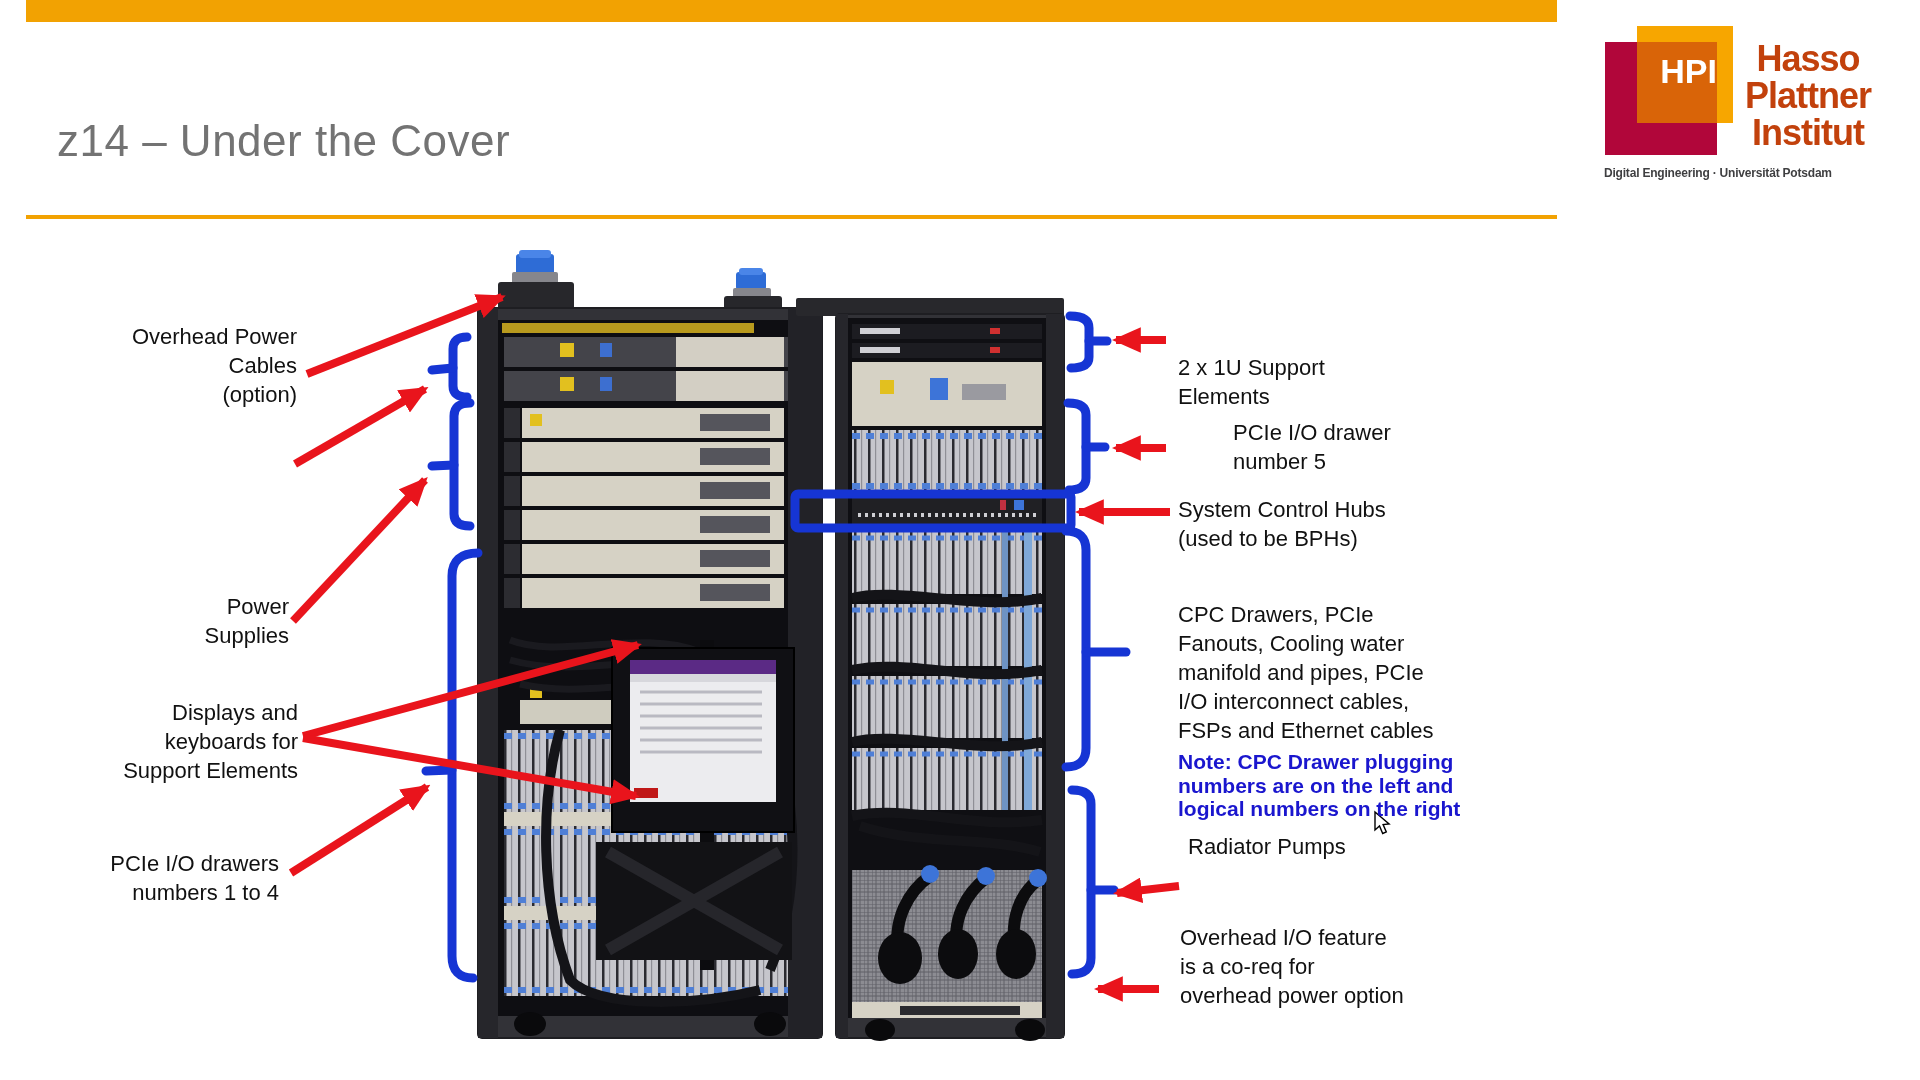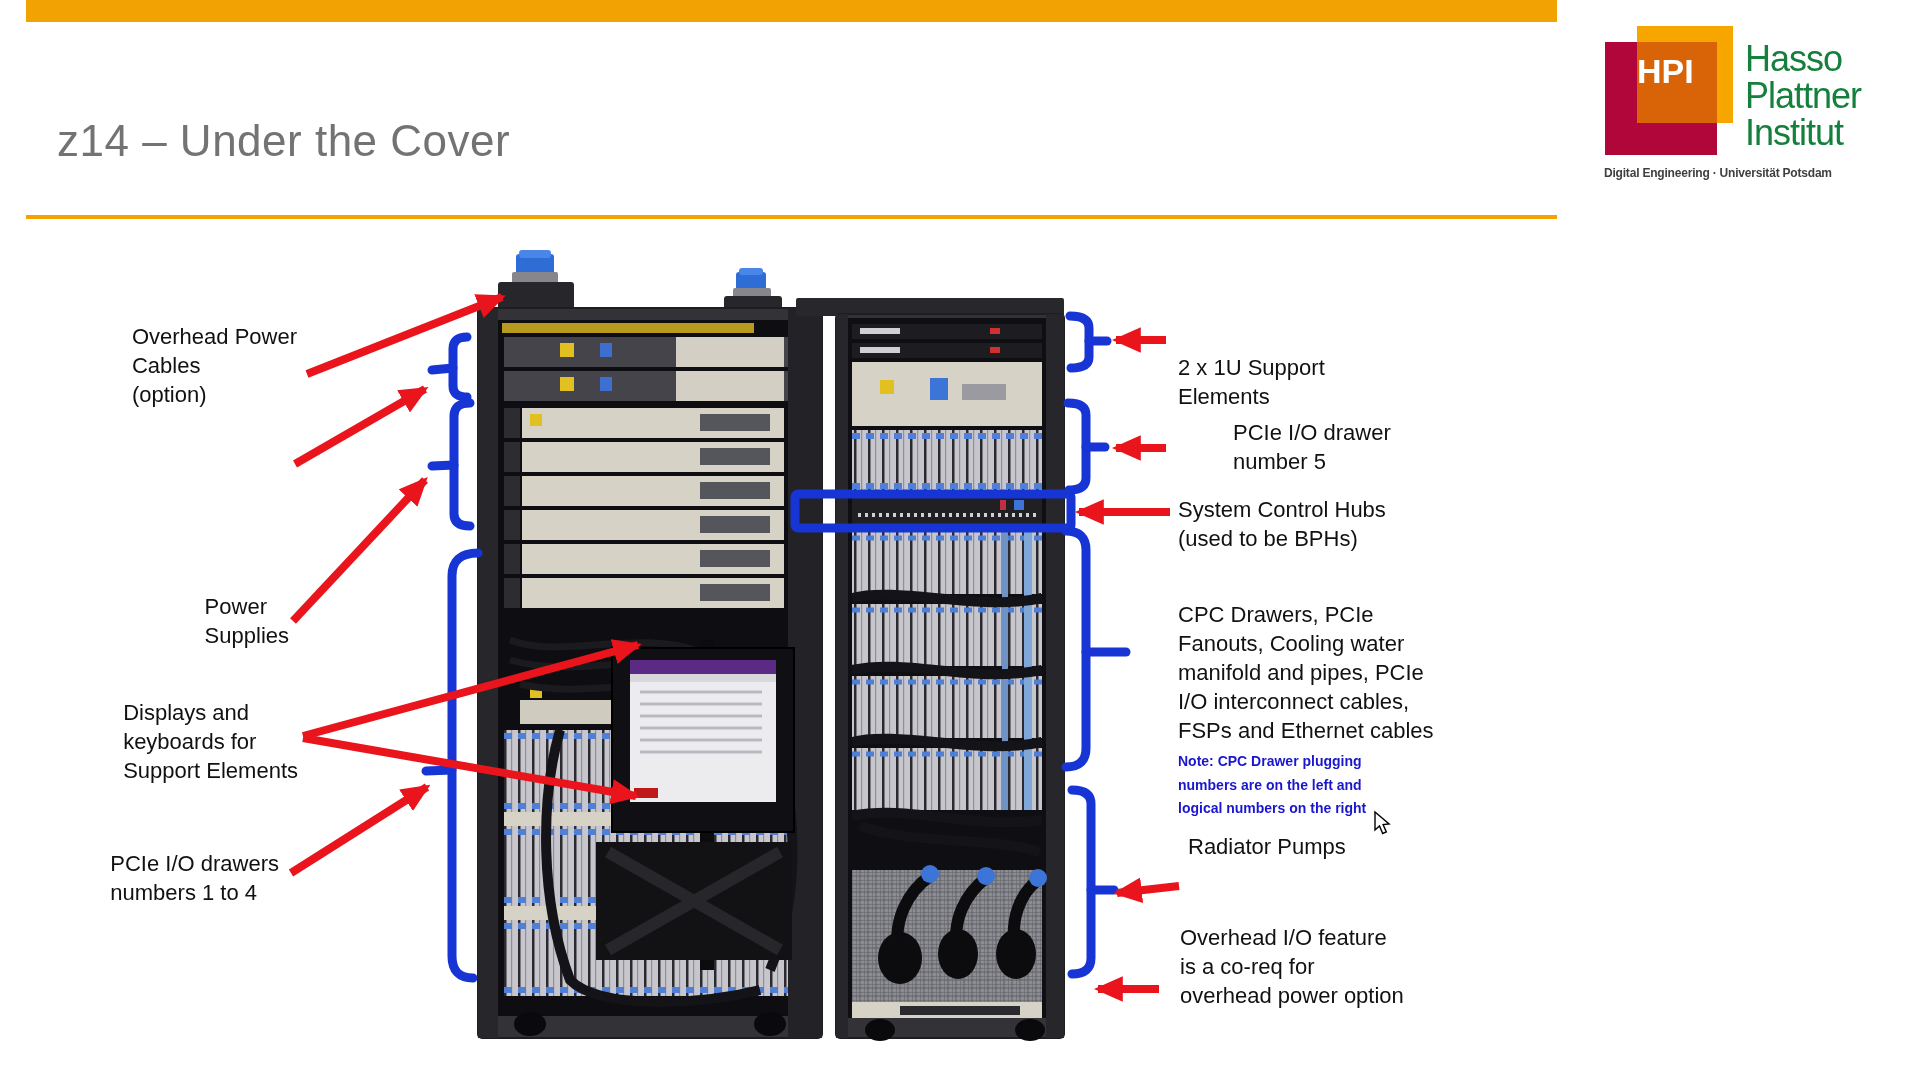--- a/index.html
+++ b/index.html
@@ -8,38 +8,38 @@
     background:#ffffff;font-family:"Liberation Sans",sans-serif;
   }
   
   .top-bar{position:absolute;left:26px;top:0;width:1531px;height:22px;background:#F2A202;}
   .slide-title{position:absolute;left:57px;top:116px;font-size:44px;color:#737373;letter-spacing:.5px;white-space:pre;}
   .title-divider{position:absolute;left:26px;top:215px;width:1531px;height:4px;background:#F2A202;}
   
   .logo-orange{position:absolute;left:1637px;top:26px;width:96px;height:97px;background:#F7A600;}
   .logo-crimson{position:absolute;left:1605px;top:42px;width:112px;height:113px;background:#B1063A;}
   .logo-overlap{position:absolute;left:1637px;top:42px;width:80px;height:81px;background:#D96408;}
-  .logo-abbr{position:absolute;left:1637px;top:52px;width:80px;text-align:left;
+  .logo-abbr{position:absolute;left:1637px;top:52px;width:80px;text-align:right;
     font-size:34px;font-weight:bold;color:#ffffff;letter-spacing:0;}
-  .logo-name{position:absolute;left:1745px;top:40px;font-size:36px;font-weight:normal;color:#15803d;
-    line-height:37px;letter-spacing:-1px;white-space:pre-line;}
+  .logo-name{position:absolute;left:1745px;top:40px;font-size:36px;font-weight:bold;color:#c2410c;
+    line-height:37px;letter-spacing:-1px;white-space:pre-line;text-align:center;}
   .logo-subtitle{position:absolute;left:1604px;top:166px;width:300px;font-size:12px;font-weight:bold;
     color:#3F3F41;letter-spacing:-0.2px;white-space:nowrap;}
   
   .lbl{position:absolute;font-size:22px;line-height:29px;color:#111111;white-space:pre-line;}
-  .lbl.right-aligned{text-align:left;}
+  .lbl.right-aligned{text-align:right;}
   .lbl-overhead-power{right:1623px;top:322px;}
   .lbl-power-supplies{right:1631px;top:592px;}
   .lbl-displays{right:1622px;top:698px;}
   .lbl-pcie-1-4{right:1641px;top:849px;}
   .lbl-support-elements{left:1178px;top:315px;margin-top:38px;}
   .lbl-pcie-5{left:1233px;top:418px;}
   .lbl-sch{left:1178px;top:495px;}
   .lbl-cpc{left:1178px;top:600px;}
-  .lbl-note{left:1178px;top:750px;font-size:14px;line-height:23.5px;font-weight:bold;color:#1A16CE;}
+  .lbl-note{left:1178px;top:750px;font-size:21px;line-height:23.5px;font-weight:bold;color:#1A16CE;}
   .lbl-radiator{left:1188px;top:832px;}
   .lbl-overhead-io{left:1180px;top:923px;}
   
   .figure-svg{position:absolute;left:260px;top:230px;width:1200px;height:830px;}
 </style>
 </head>
 <body>
 
 <div class="top-bar"></div>
 <div class="slide-title">z14 – Under the Cover</div>

